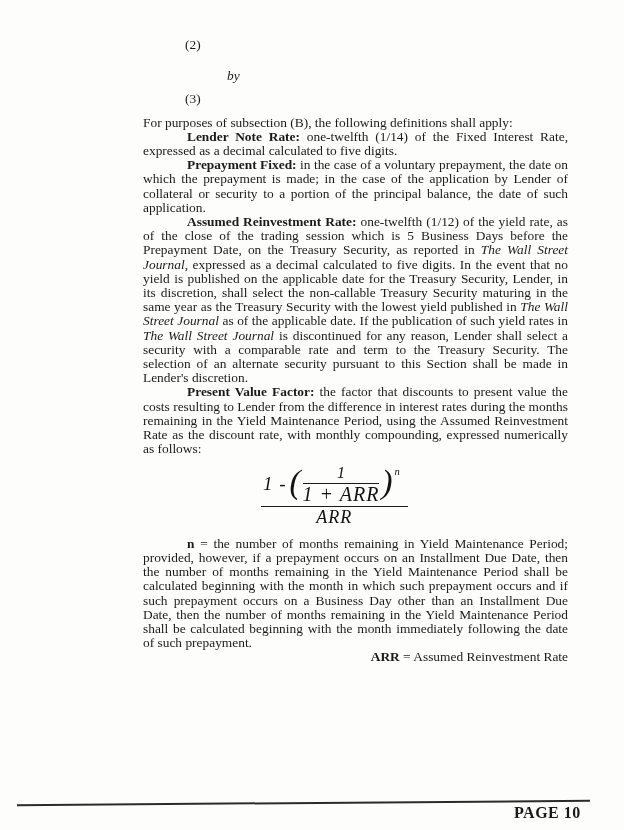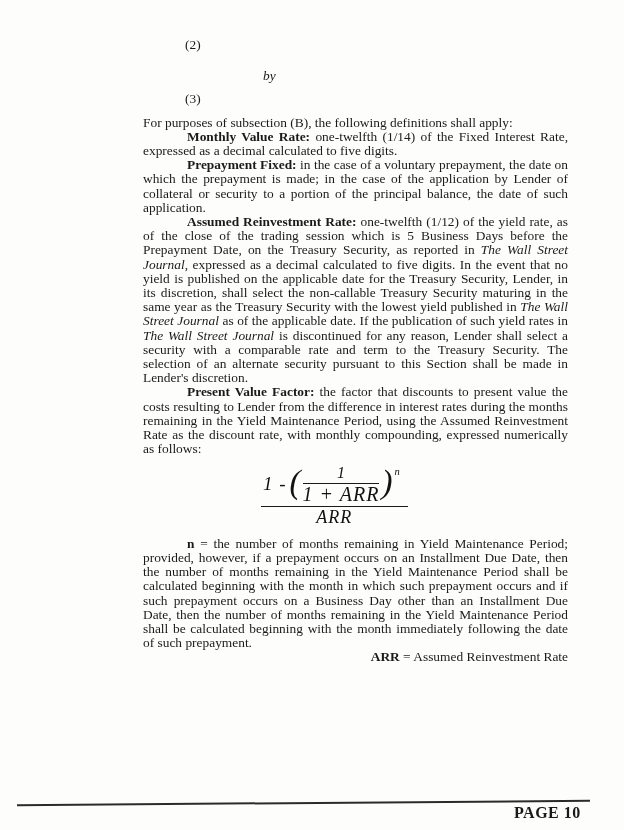--- a/index.html
+++ b/index.html
@@ -35,21 +35,21 @@
   .list-num {
     width: 42px;
     flex-shrink: 0;
   }
   .list-text {
     flex: 1;
     text-align: justify;
   }
 
   .connector {
-    margin-left: 120px;
+    margin-left: 84px;
     margin-top: 17px;
     font-style: italic;
   }
   .mt-9  { margin-top: 9px; }
 
   p.para {
     margin: 0;
   }
   p.intro {
     margin-top: 9px;
@@ -162,21 +162,21 @@
   </div>
 
   <div class="connector">by</div>
 
   <div class="list-item mt-9">
     <span class="list-num">(3)</span>
   </div>
 
   <p class="para intro">For purposes of subsection (B), the following definitions shall apply:</p>
 
-  <p class="para def mtop-14"><b class="term">Monthly Value Rate:</b><span> one-twelfth (1/14) of the Fixed Interest Rate, expressed as a decimal calculated to five digits.</span></p>
+  <p class="para def mtop-14"><b class="term">Lender Note Rate:</b><span> one-twelfth (1/14) of the Fixed Interest Rate, expressed as a decimal calculated to five digits.</span></p>
 
   <p class="para def mtop-14"><b class="term">Prepayment Fixed:</b><span> in the case of a voluntary prepayment, the date on which the prepayment is made; in the case of the application by Lender of collateral or security to a portion of the principal balance, the date of such application.</span></p>
 
   <p class="para def mtop-7"><b class="term">Assumed Reinvestment Rate:</b><span> one-twelfth (1/12) of the yield rate, as of the close of the trading session which is 5 Business Days before the Prepayment Date, on the Treasury Security, as reported in </span><span class="it">The Wall Street Journal</span><span>, expressed as a decimal calculated to five digits. In the event that no yield is published on the applicable date for the Treasury Security, Lender, in its discretion, shall select the non-callable Treasury Security maturing in the same year as the Treasury Security with the lowest yield published in </span><span class="it">The Wall Street Journal</span><span> as of the applicable date. If the publication of such yield rates in </span><span class="it">The Wall Street Journal</span><span> is discontinued for any reason, Lender shall select a security with a comparable rate and term to the Treasury Security. The selection of an alternate security pursuant to this Section shall be made in Lender's discretion.</span></p>
 
   <p class="para def mtop-5"><b class="term">Present Value Factor:</b><span> the factor that discounts to present value the costs resulting to Lender from the difference in interest rates during the months remaining in the Yield Maintenance Period, using the Assumed Reinvestment Rate as the discount rate, with monthly compounding, expressed numerically as follows:</span></p>
 
   <div class="formula-wrap">
     <div class="formula">
       <div class="f-num">

